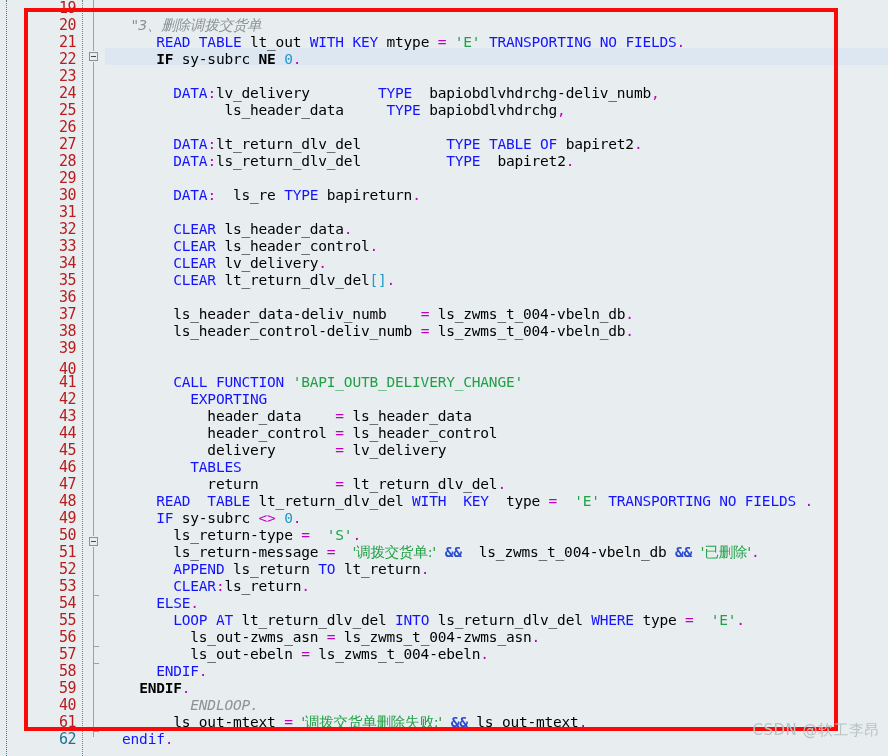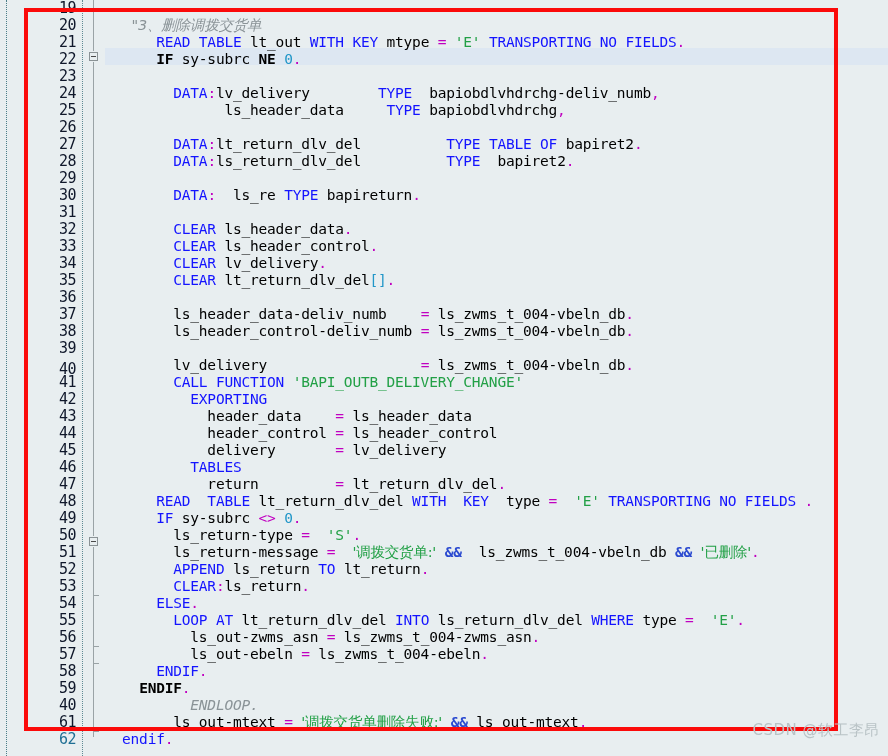--- a/index.html
+++ b/index.html
@@ -47,21 +47,21 @@
     width: 62px;
     height: 756px;
     background: #e8eef0;
     border-right: 1px dotted #5f8a93;
   }
   .ln {
     position: absolute;
     right: 6px;
     width: 56px;
     text-align: right;
-    color: #0f172a;
+    color: #b91c1c;
     font-size: 15px;
     line-height: 17px;
     font-family: "DejaVu Sans Mono", "Liberation Mono", monospace;
     letter-spacing: -0.5px;
   }
   .ln.bottom { color:#1f6f94; }
 
   
   .foldcol {
     position: absolute;
@@ -262,21 +262,20 @@
 
       <div class="line" style="top:272px">        <span class="kw">CLEAR</span> <span class="id">lt_return_dlv_del</span><span class="num">[]</span><span class="op">.</span></div>
 
       <div class="line" style="top:289px"></div>
 
       <div class="line" style="top:306px">        <span class="id">ls_header_data-deliv_numb</span>    <span class="op">=</span> <span class="id">ls_zwms_t_004-vbeln_db</span><span class="op">.</span></div>
 
       <div class="line" style="top:323px">        <span class="id">ls_header_control-deliv_numb</span> <span class="op">=</span> <span class="id">ls_zwms_t_004-vbeln_db</span><span class="op">.</span></div>
 
 
-      <div class="line" style="top:357px">        <span class="id">lv_delivery</span>                  <span class="op">=</span> <span class="id">ls_zwms_t_004-vbeln_db</span><span class="op">.</span></div>
 
       <div class="line" style="top:374px">        <span class="kw">CALL FUNCTION</span> <span class="str">'BAPI_OUTB_DELIVERY_CHANGE'</span></div>
 
       <div class="line" style="top:391px">          <span class="kw">EXPORTING</span></div>
 
       <div class="line" style="top:408px">            <span class="id">header_data</span>    <span class="op">=</span> <span class="id">ls_header_data</span></div>
 
       <div class="line" style="top:425px">            <span class="id">header_control</span> <span class="op">=</span> <span class="id">ls_header_control</span></div>
 
       <div class="line" style="top:442px">            <span class="id">delivery</span>       <span class="op">=</span> <span class="id">lv_delivery</span></div>

